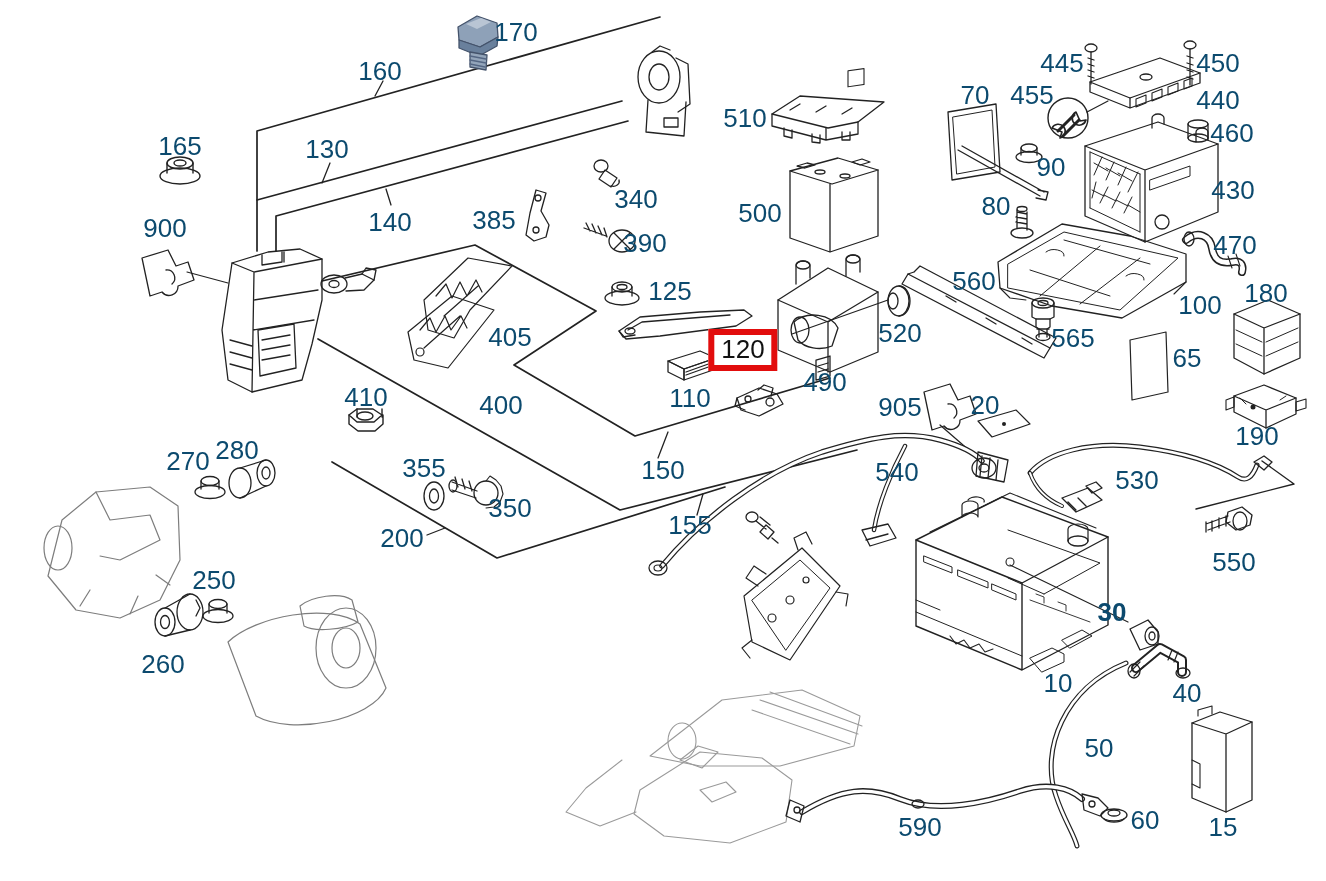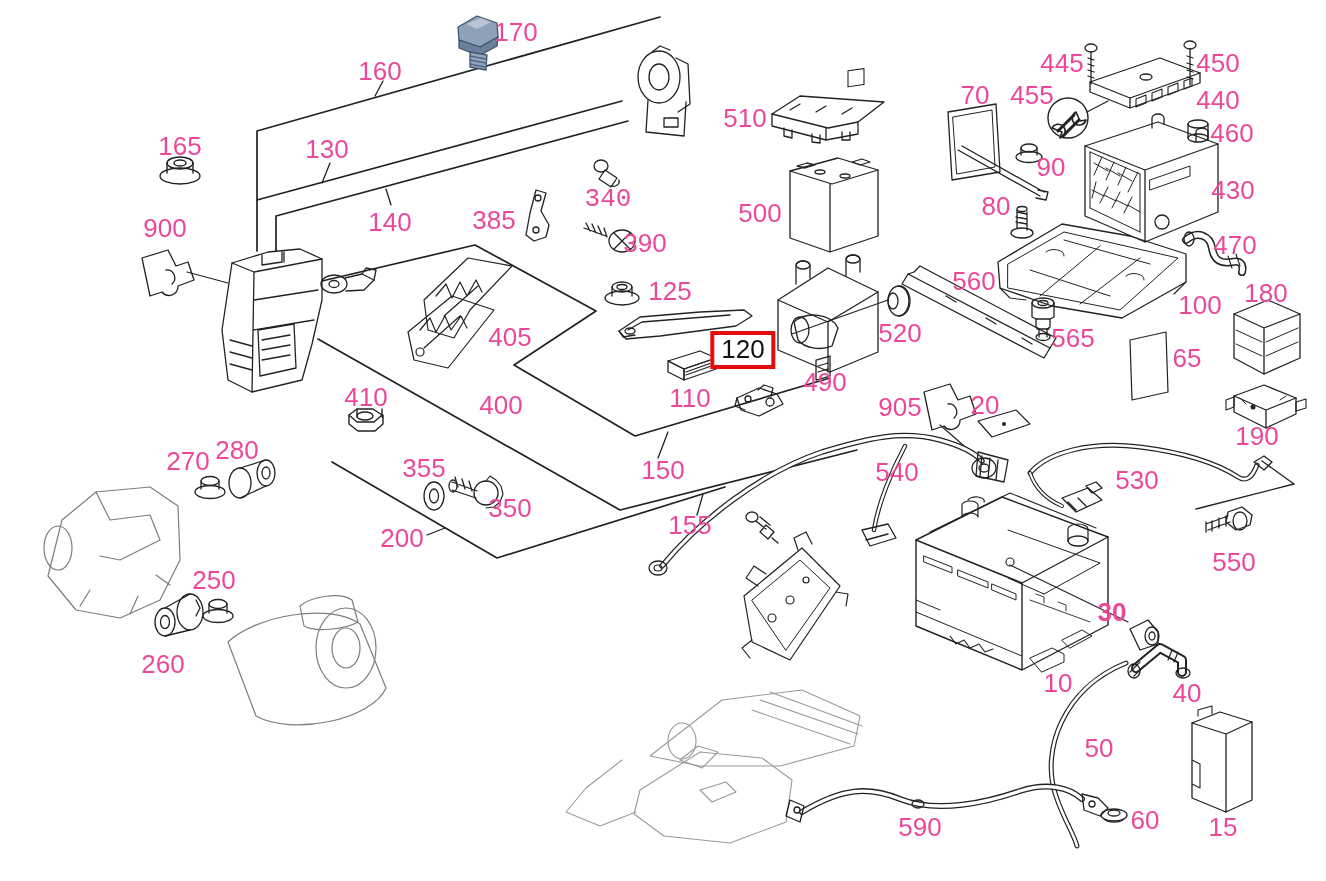--- a/index.html
+++ b/index.html
@@ -1,22 +1,22 @@
 <!DOCTYPE html>
 <html><head>
 <meta charset="utf-8">
 <style>
   html,body{margin:0;padding:0;background:#ffffff;}
   #stage{position:relative;width:1326px;height:881px;background:#ffffff;overflow:hidden;
          font-family:"Liberation Sans",sans-serif;}
   #art{position:absolute;left:0;top:0;}
   #labels{position:absolute;left:0;top:0;width:100%;height:100%;}
   .lbl{position:absolute;transform:translate(-50%,-50%);font-size:26px;line-height:1;
-       color:#ec4899;white-space:nowrap;letter-spacing:0px;cursor:default;}
-  .lbl.hl{background:#ffffff;border:4px solid #22c55e;padding:1px 7px 3px 7px;color:#111;}
+       color:#0c4a6e;white-space:nowrap;letter-spacing:0px;cursor:default;}
+  .lbl.hl{background:#ffffff;border:6px solid #22c55e;padding:1px 7px 3px 7px;color:#111;}
 </style>
 </head>
 <body>
 
 <div id="stage">
 
 <svg id="art" width="1326" height="881" viewBox="0 0 1326 881" fill="none" stroke-linejoin="round" stroke-linecap="round">
 
   <g stroke="#222" stroke-width="1.7">
     <path d="M660,17 L257,131 L257,251"></path>
@@ -458,21 +458,21 @@
 </svg>
 
 <div id="labels">
       <div class="lbl" style="left: 516px; top: 32px;">170</div>
       <div class="lbl" style="left: 380px; top: 71px;">160</div>
       <div class="lbl" style="left: 180px; top: 146px;">165</div>
       <div class="lbl" style="left: 327px; top: 149px;">130</div>
       <div class="lbl" style="left: 390px; top: 222px;">140</div>
       <div class="lbl" style="left: 165px; top: 228px;">900</div>
       <div class="lbl" style="left: 494px; top: 220px;">385</div>
-      <div class="lbl" style="left: 608px; top: 199px; font-family: Liberation Mono, monospace;">340</div>
+      <div class="lbl" style="left: 636px; top: 199px;">340</div>
       <div class="lbl" style="left: 645px; top: 243px;">390</div>
       <div class="lbl" style="left: 670px; top: 291px;">125</div>
       <div class="lbl" style="left: 510px; top: 337px;">405</div>
       <div class="lbl" style="left: 501px; top: 405px;">400</div>
       <div class="lbl" style="left: 366px; top: 397px;">410</div>
       <div class="lbl" style="left: 188px; top: 461px;">270</div>
       <div class="lbl" style="left: 237px; top: 450px;">280</div>
       <div class="lbl" style="left: 424px; top: 468px;">355</div>
       <div class="lbl" style="left: 510px; top: 508px;">350</div>
       <div class="lbl" style="left: 402px; top: 538px;">200</div>

